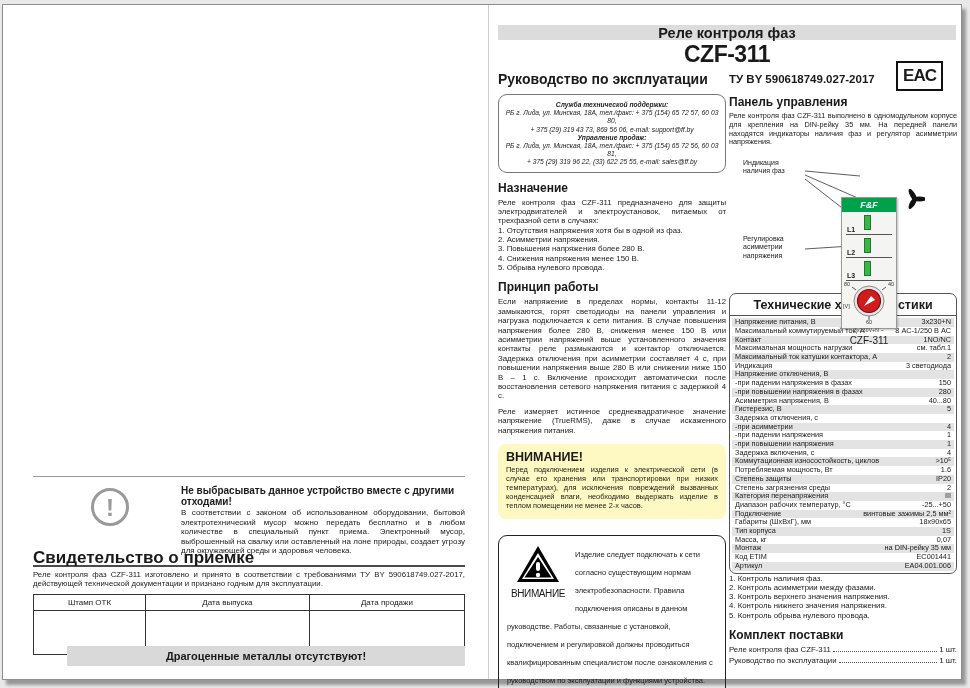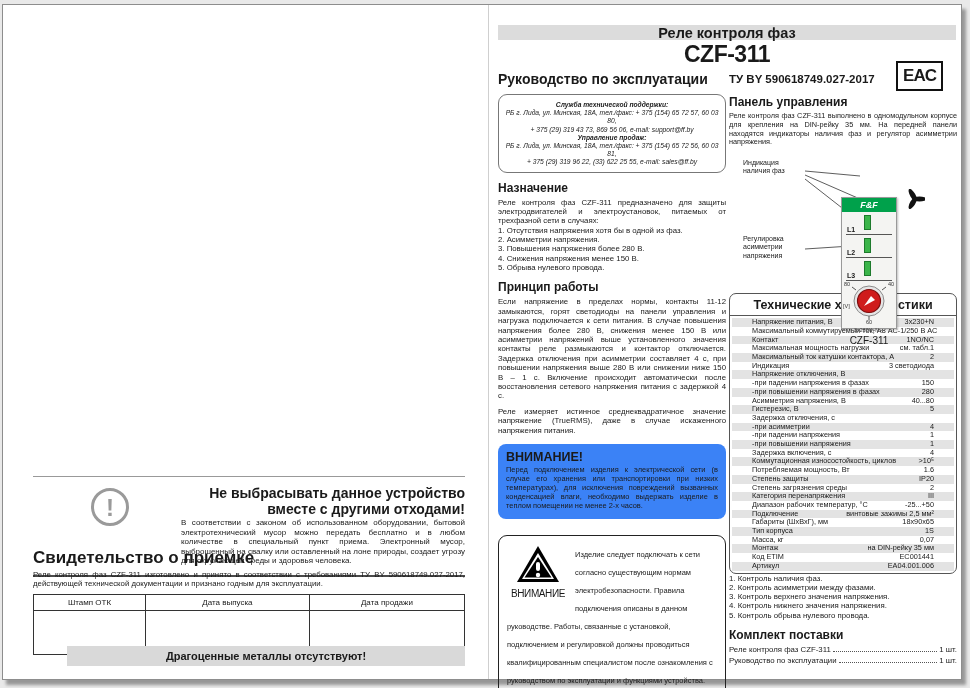--- a/index.html
+++ b/index.html
@@ -29,21 +29,21 @@
   .ff-chip   { background:#00A14B; color:#fff; font-style:italic; font-weight:bold;
                font-size:12px; padding:1px 5px 2px; border-radius:4px; white-space:nowrap; }
   .reg-mark  { font-size:6px; vertical-align:top; color:#00A14B; }
   .contact   { font-size:6.7px; line-height:8.2px; font-style:italic; margin-top:2px; }
   .contact .lbl { font-weight:bold; }
 
   .col-a h3, .col-b h3 { font-size:12px; font-weight:bold; margin:8px 0 3px; }
   .num-item { font-size:7.8px; line-height:9.3px; }
   .para { margin-bottom:6px; }
 
-  .note-box { background:#3b82f6; border-radius:8px; padding:6px 8px 8px; margin-top:9px; }
+  .note-box { background:#fef9c3; border-radius:8px; padding:6px 8px 8px; margin-top:9px; }
   .note-box .nt { font-size:12.5px; font-weight:bold; margin-bottom:2px; }
   .note-box .nb { font-size:7.4px; line-height:8.9px; text-align:justify; }
 
   .warn-box { border:1.6px solid #222; border-radius:9px; padding:7px 8px; margin-top:16px; }
   .warn-box .wtxt { font-size:7.5px; line-height:9.2px; text-align:justify; }
   .warn-icon-wrap { float:left; width:62px; margin:1px 6px 2px 0; text-align:center; }
   .warn-icon-wrap .wlbl { font-size:10px; font-weight:normal; letter-spacing:-.4px; }
 
   .tu-row { position:relative; margin-top:8px; }
   .tu-txt { font-size:11.5px; font-weight:bold; }
@@ -69,37 +69,37 @@
   .dev-rating { font-size:5px; text-align:center; color:#444; letter-spacing:.2px; }
   .dev-model { font-size:10px; text-align:center; margin-top:2px; }
   .phase-sym { position:absolute; left:176px; top:40px; }
 
   
   .specs-box { border:1.2px solid #555; border-radius:7px; overflow:hidden; margin-top:4px; background:#fff; }
   .specs-title { font-size:12.5px; font-weight:bold; text-align:center; padding:4px 0 3px;
                  border-bottom:1.2px solid #555; }
   .specs-rows { padding:2px 2px 2px; }
   .spec-row { display:flex; justify-content:space-between; font-size:7.3px;
-              line-height:8.7px; padding:0 20px; white-space:nowrap; }
+              line-height:8.7px; padding:0 3px; white-space:nowrap; }
   .spec-row:nth-child(odd) { background:#e3e3e3; }
   .spec-value { text-align:center; }
 
   .kit-row { display:flex; align-items:baseline; font-size:7.8px; line-height:10.5px; }
   .kit-dots { flex:1; border-bottom:1px dotted #555; margin:0 2px 2px; }
 
   
   .left-page { position:absolute; left:0; top:0; width:487px; height:100%; }
   .disposal { position:absolute; left:30px; top:471px; width:432px;
               border-top:1px solid #999; border-bottom:2px solid #4a4a4a;
               padding:8px 0 9px; }
   .disposal-inner { position:relative; padding-left:148px; min-height:44px; }
   .disp-icon { position:absolute; left:58px; top:3px; width:38px; height:38px;
                border:3px solid #9a9a9a; border-radius:50%;
                color:#9a9a9a; font-size:24px; font-weight:bold; text-align:center; line-height:33px; }
-  .disp-title { font-size:14px; font-weight:bold; margin-bottom:1px;text-align:right; }
+  .disp-title { font-size:10px; font-weight:bold; margin-bottom:1px; }
   .disp-body  { font-size:8px; line-height:9.6px; text-align:justify; }
 
   .acceptance { position:absolute; left:30px; top:543px; width:432px; }
   .acceptance h3 { font-size:17px; font-weight:bold; margin-bottom:2px; }
   .acceptance .acc-txt { font-size:7.8px; line-height:9.3px; text-align:justify; }
   .acc-table { width:100%; border-collapse:collapse; margin-top:5px; }
   .acc-table th { border:1px solid #333; font-size:8px; font-weight:normal;
                   height:16px; }
   .acc-table td { border:1px solid #333; height:44px; }
 

